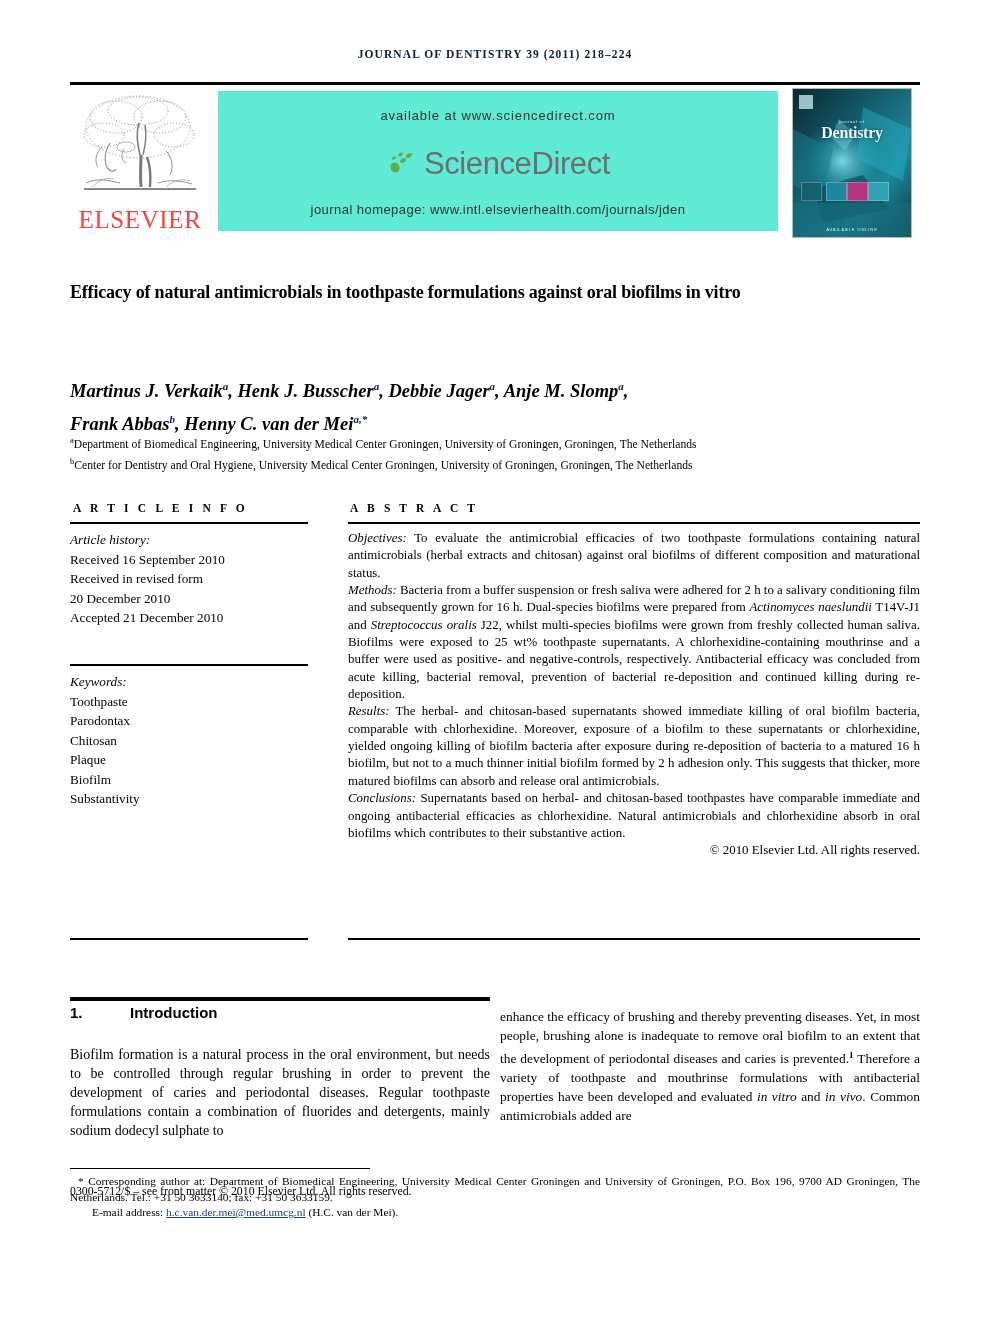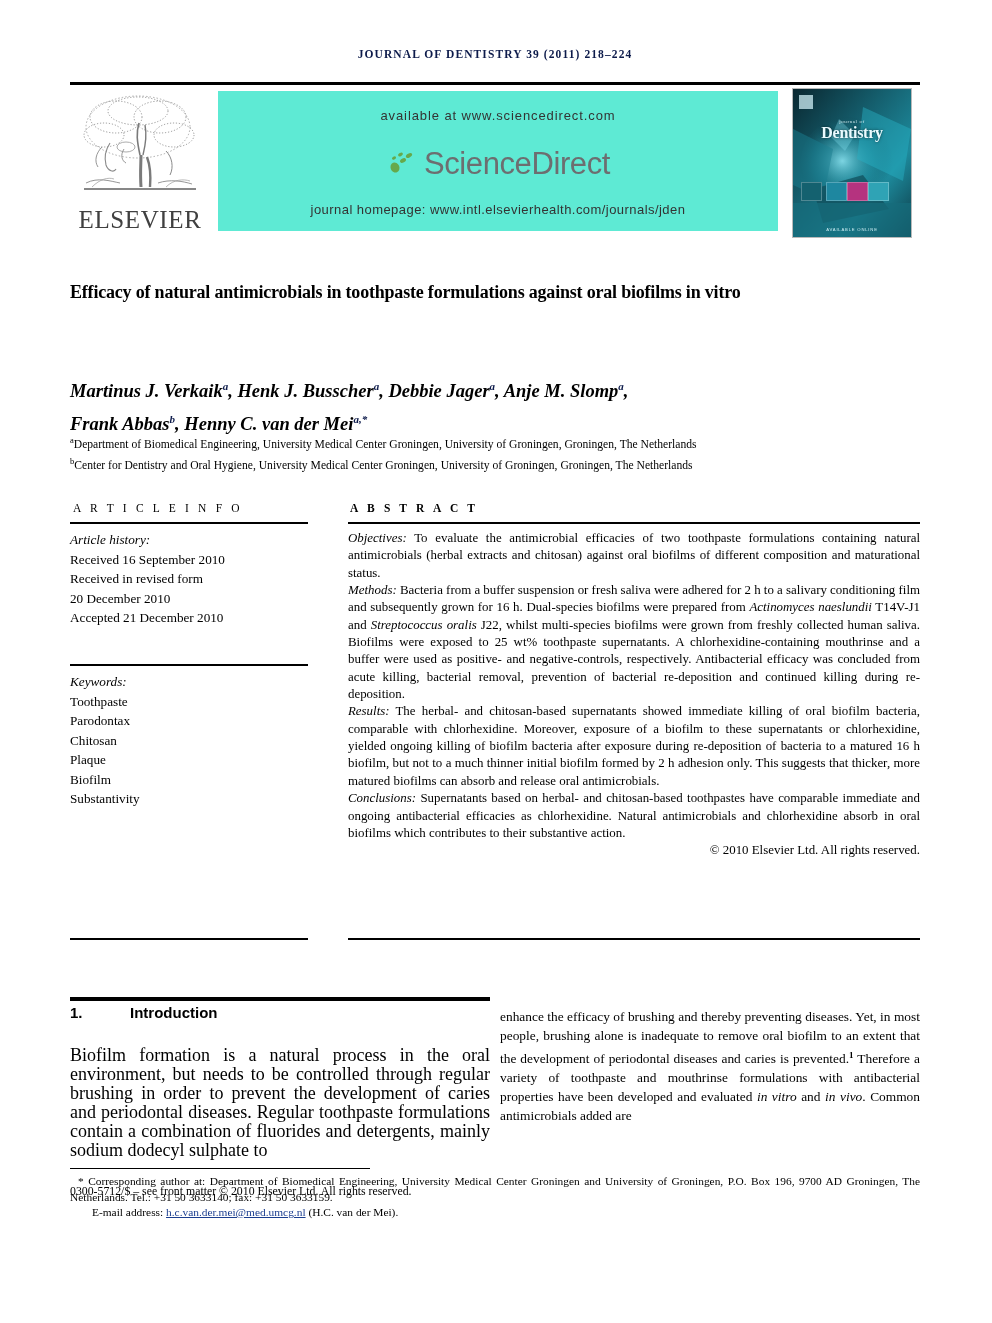--- a/index.html
+++ b/index.html
@@ -61,21 +61,21 @@
     overflow: hidden;
   }
   .elsevier-word {
     position: absolute;
     left: 0; bottom: 2px;
     width: 132px;
     text-align: center;
     font-family: "Liberation Serif", serif;
     font-size: 25px;
     letter-spacing: 0.6px;
-    color: #404040;
+    color: #ef4444;
   }
 
   .sd-box {
     position: absolute;
     left: 148px; top: 3px;
     width: 560px; height: 140px;
     background: #5eead4;
   }
   .sd-avail {
     position: absolute;
@@ -210,21 +210,21 @@
   }
   .affil div { white-space: nowrap; }
   .affil sup { font-size: 8.5px; }
 
   
   .hdr-info {
     position: absolute;
     left: 73px; top: 502px;
     font-family: "Liberation Serif", serif;
     font-size: 11.5px;
-    font-weight: normal;
+    font-weight: bold;
     letter-spacing: 3.2px;
   }
   .hdr-abs {
     position: absolute;
     left: 350px; top: 502px;
     font-family: "Liberation Serif", serif;
     font-size: 11.5px;
     font-weight: bold;
     letter-spacing: 3.2px;
   }
@@ -308,21 +308,21 @@
     font-size: 15px;
     font-weight: bold;
   }
   .intro-head .num { display: inline-block; width: 60px; }
 
   .col-left {
     position: absolute;
     left: 70px; top: 1046px;
     width: 420px;
     font-family: "Liberation Serif", serif;
-    font-size: 18px;
+    font-size: 14px;
     line-height: 18.9px;
     text-align: justify;
   }
   .col-right {
     position: absolute;
     left: 500px; top: 1008px;
     width: 420px;
     font-family: "Liberation Serif", serif;
     font-size: 13.4px;
     line-height: 18.9px;

